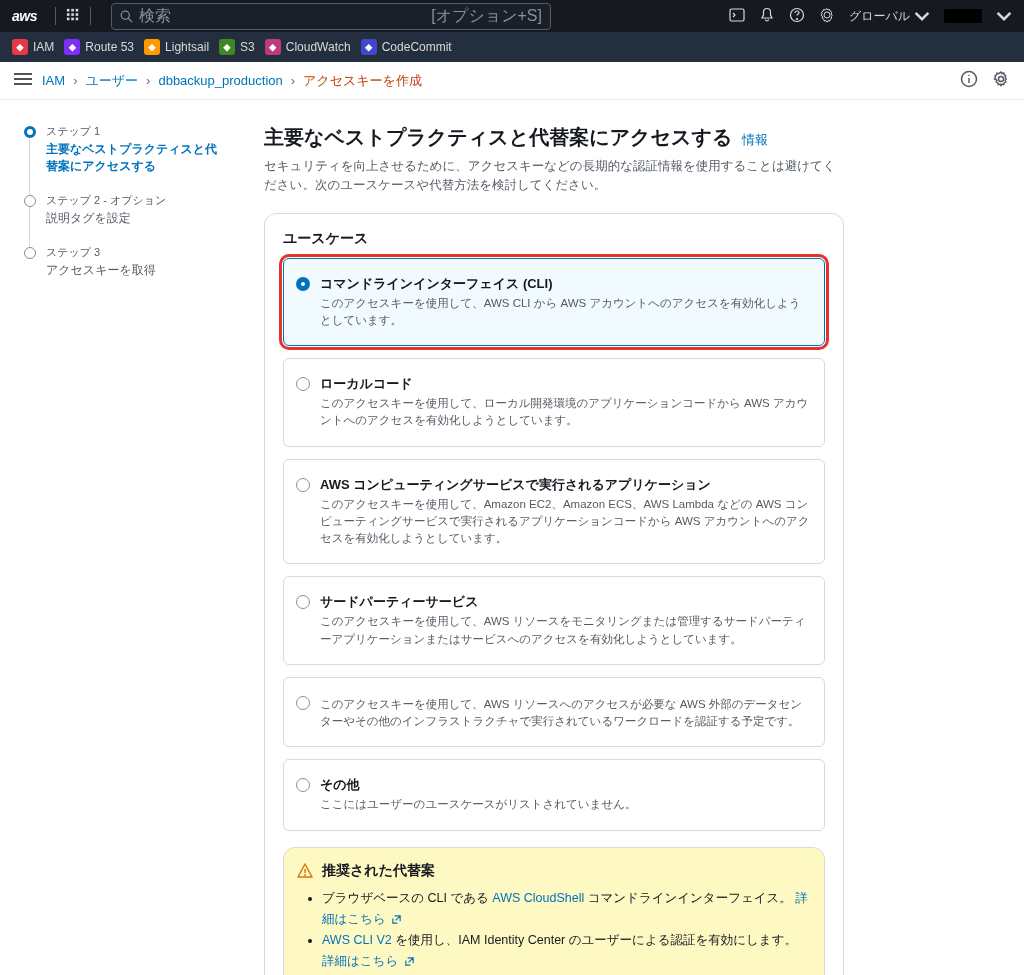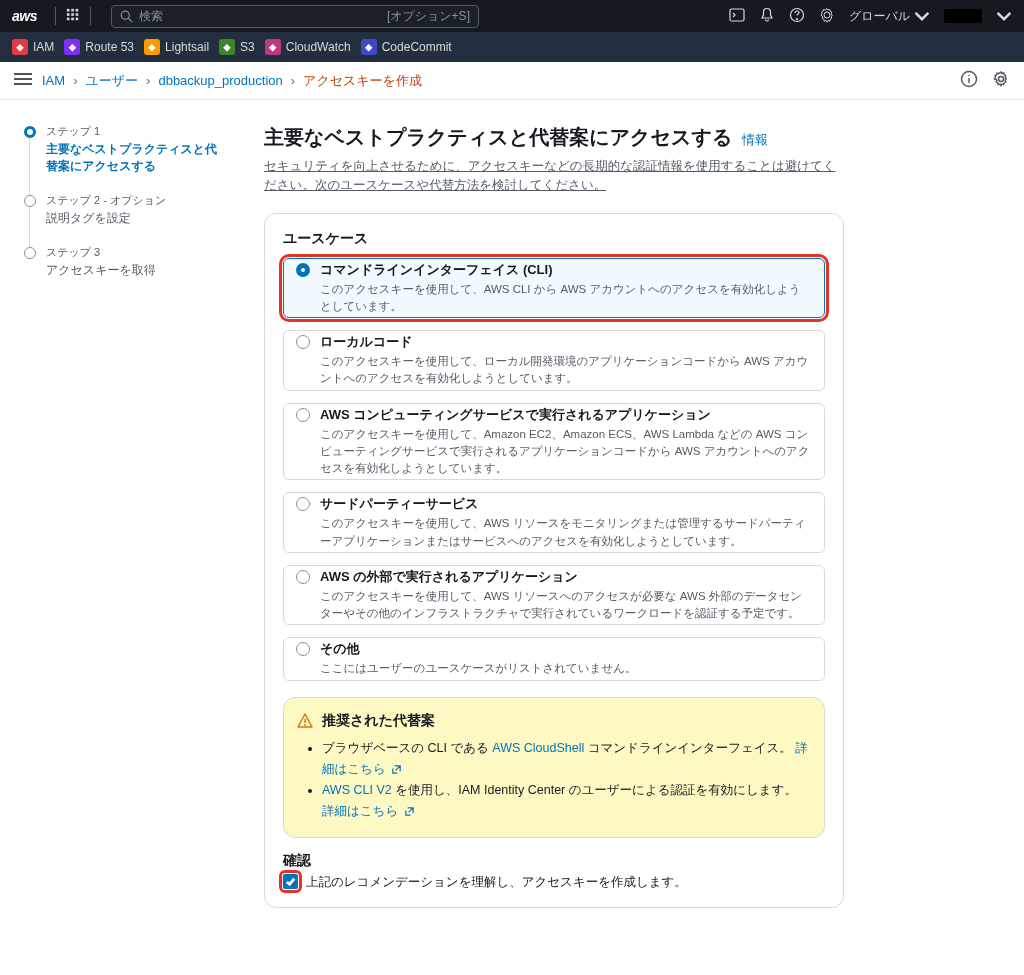--- a/index.html
+++ b/index.html
@@ -3,21 +3,21 @@
 <meta charset="utf-8">
 <style>
 * { box-sizing: border-box; margin: 0; padding: 0; }
 body { font-family: "Helvetica Neue", Arial, sans-serif; font-size: 13px; background: #fff; color: #16191f; width: 1024px; }
 
 
 .topnav { background: #16191f; display: flex; align-items: center; height: 32px; padding: 0 12px; color: #d5dbdb; }
 .aws-logo { font-weight: bold; font-size: 14px; color: #fff; margin-right: 8px; font-style: italic; letter-spacing: -0.5px; }
 .topnav .divider { width:1px; height:18px; background:#545b64; margin:0 10px; }
 .apps-icon { width:14px; height:14px; display:inline-block; }
-.search-wrap { display:flex; align-items:center; background:#1a2029; border:1px solid #545b64; border-radius:4px; padding:2px 8px; width: 368px; margin-left:10px; color:#879196; font-size:12px; }
+.search-wrap { display:flex; align-items:center; background:#1a2029; border:1px solid #545b64; border-radius:4px; padding:2px 8px; width: 440px; margin-left:10px; color:#879196; font-size:16px; }
 .search-wrap .s-ph { flex:1; }
 .search-wrap .s-hint { color:#879196; }
 .topnav-right { margin-left:auto; display:flex; align-items:center; gap:14px; }
 .topnav-right svg, .topnav-right .i { width:16px; height:16px; fill:#d5dbdb; stroke:#d5dbdb; }
 .region { font-size:12px; cursor:pointer; display:flex; align-items:center; gap:4px; }
 .account-blob { width:38px; height:14px; background:#000; border-radius:2px; }
 
 
 .servicebar { background:#232f3e; display:flex; align-items:center; height:30px; padding:0 12px; gap:10px; }
 .sv { display:flex; align-items:center; gap:5px; font-size:12px; color:#d5dbdb; cursor:pointer; }
@@ -44,26 +44,26 @@
 .step-line { position:absolute; left:5px; top:14px; width:1px; bottom:-6px; background:#d5dbdb; }
 .step-body { padding-bottom:14px; }
 .step-label { color:#545b64; font-size:11px; }
 .step-title { color:#0073bb; font-weight:bold; margin-top:2px; }
 .step.inactive .step-title { color:#545b64; font-weight:normal; }
 
 
 .main { flex:1; max-width: 580px; }
 h1 { font-size:20px; font-weight:bold; display:inline; }
 .info-link { color:#0073bb; font-size:13px; margin-left:6px; cursor:pointer; }
-.subhead { color:#545b64; font-size:12.5px; margin:6px 0 18px 0; line-height:1.5;text-decoration:underline; }
+.subhead { color:#545b64; font-size:12.5px; margin:6px 0 18px 0; line-height:1.5; }
 
 .panel { border:1px solid #d5dbdb; border-radius:12px; padding:16px 18px; }
 .section-title { font-weight:bold; font-size:14px; margin-bottom:10px; }
 
-.radio-opt { border:1px solid #d5dbdb; border-radius:6px; padding:2px 12px; margin-bottom:12px; display:flex; gap:10px; cursor:pointer; }
+.radio-opt { border:1px solid #d5dbdb; border-radius:6px; padding:16px 12px; margin-bottom:12px; display:flex; gap:10px; cursor:pointer; }
 .radio-opt:last-child { margin-bottom:0; }
 .radio-opt.selected { border:1px solid #0073bb; background:#f1faff; }
 .radio-opt.highlight { outline:3px solid #e6332a; outline-offset:1px; }
 .radio-dot { width:14px; height:14px; border:1px solid #879196; border-radius:50%; flex-shrink:0; margin-top:2px; position:relative; }
 .radio-opt.selected .radio-dot { border:5px solid #0073bb; }
 .opt-title { font-weight:bold; font-size:13px; }
 .opt-desc { color:#545b64; font-size:11.5px; line-height:1.5; margin-top:2px; }
 
 
 .alert { border:1px solid #d5dbdb; border-radius:12px; padding:14px 12px; margin-top:16px; background:#fef9c3; }
@@ -253,21 +253,20 @@
       <div class="radio-opt">
         <div class="radio-dot"></div>
         <div>
             <div class="opt-title">サードパーティーサービス</div>
             <div class="opt-desc">このアクセスキーを使用して、AWS リソースをモニタリングまたは管理するサードパーティーアプリケーションまたはサービスへのアクセスを有効化しようとしています。</div>
           </div>
       </div>
       <div class="radio-opt">
         <div class="radio-dot"></div>
         <div>
-            <div class="opt-title">AWS の外部で実行されるアプリケーション</div>
             <div class="opt-desc">このアクセスキーを使用して、AWS リソースへのアクセスが必要な AWS 外部のデータセンターやその他のインフラストラクチャで実行されているワークロードを認証する予定です。</div>
           </div>
       </div>
       <div class="radio-opt">
         <div class="radio-dot"></div>
         <div>
             <div class="opt-title">その他</div>
             <div class="opt-desc">ここにはユーザーのユースケースがリストされていません。</div>
           </div>
       </div>

